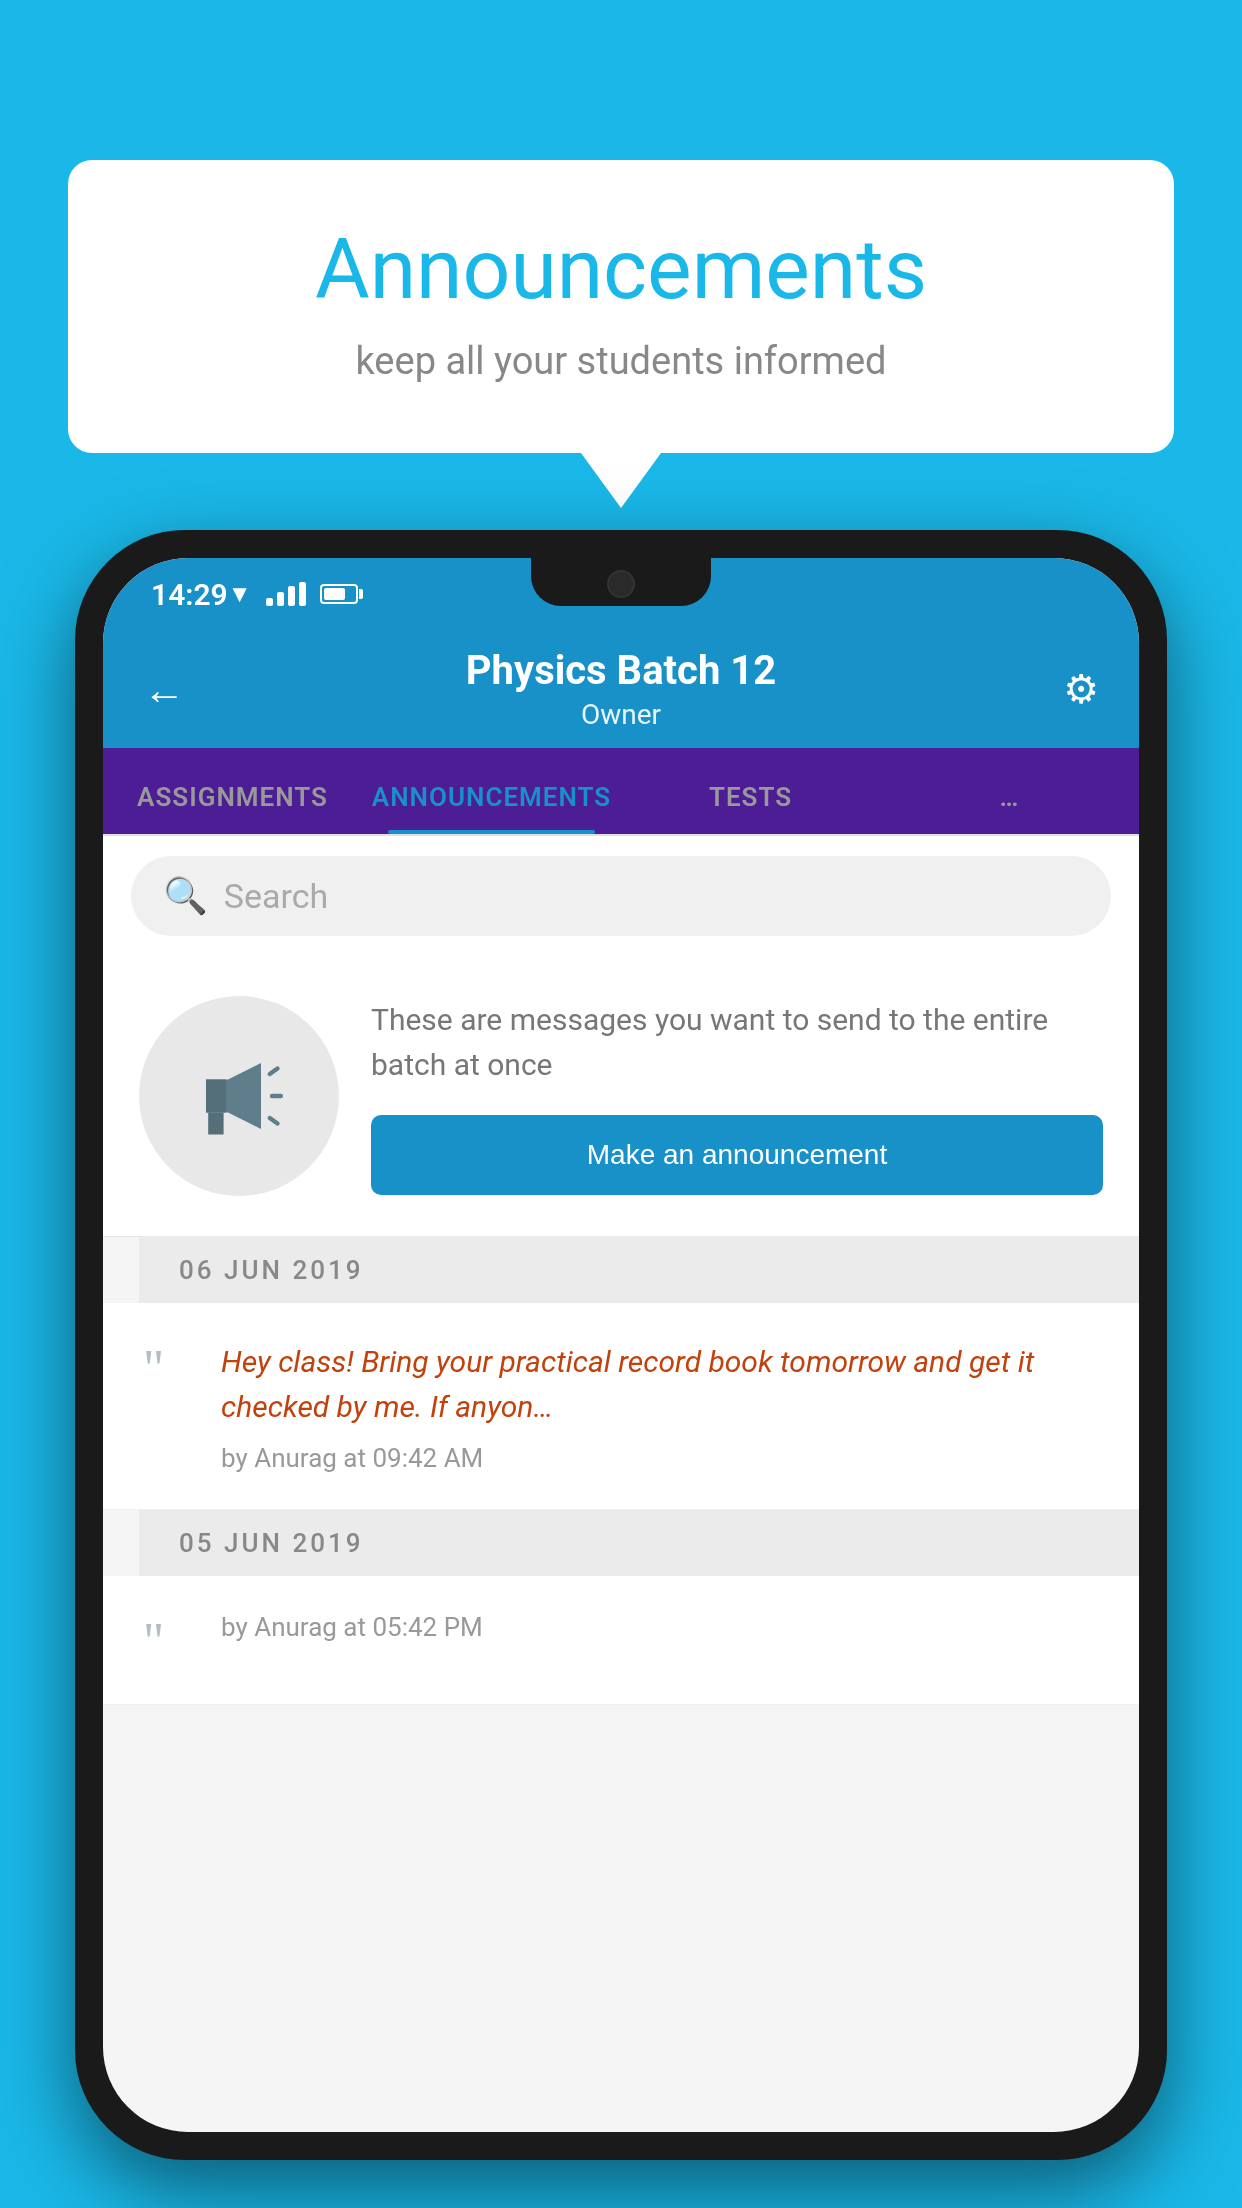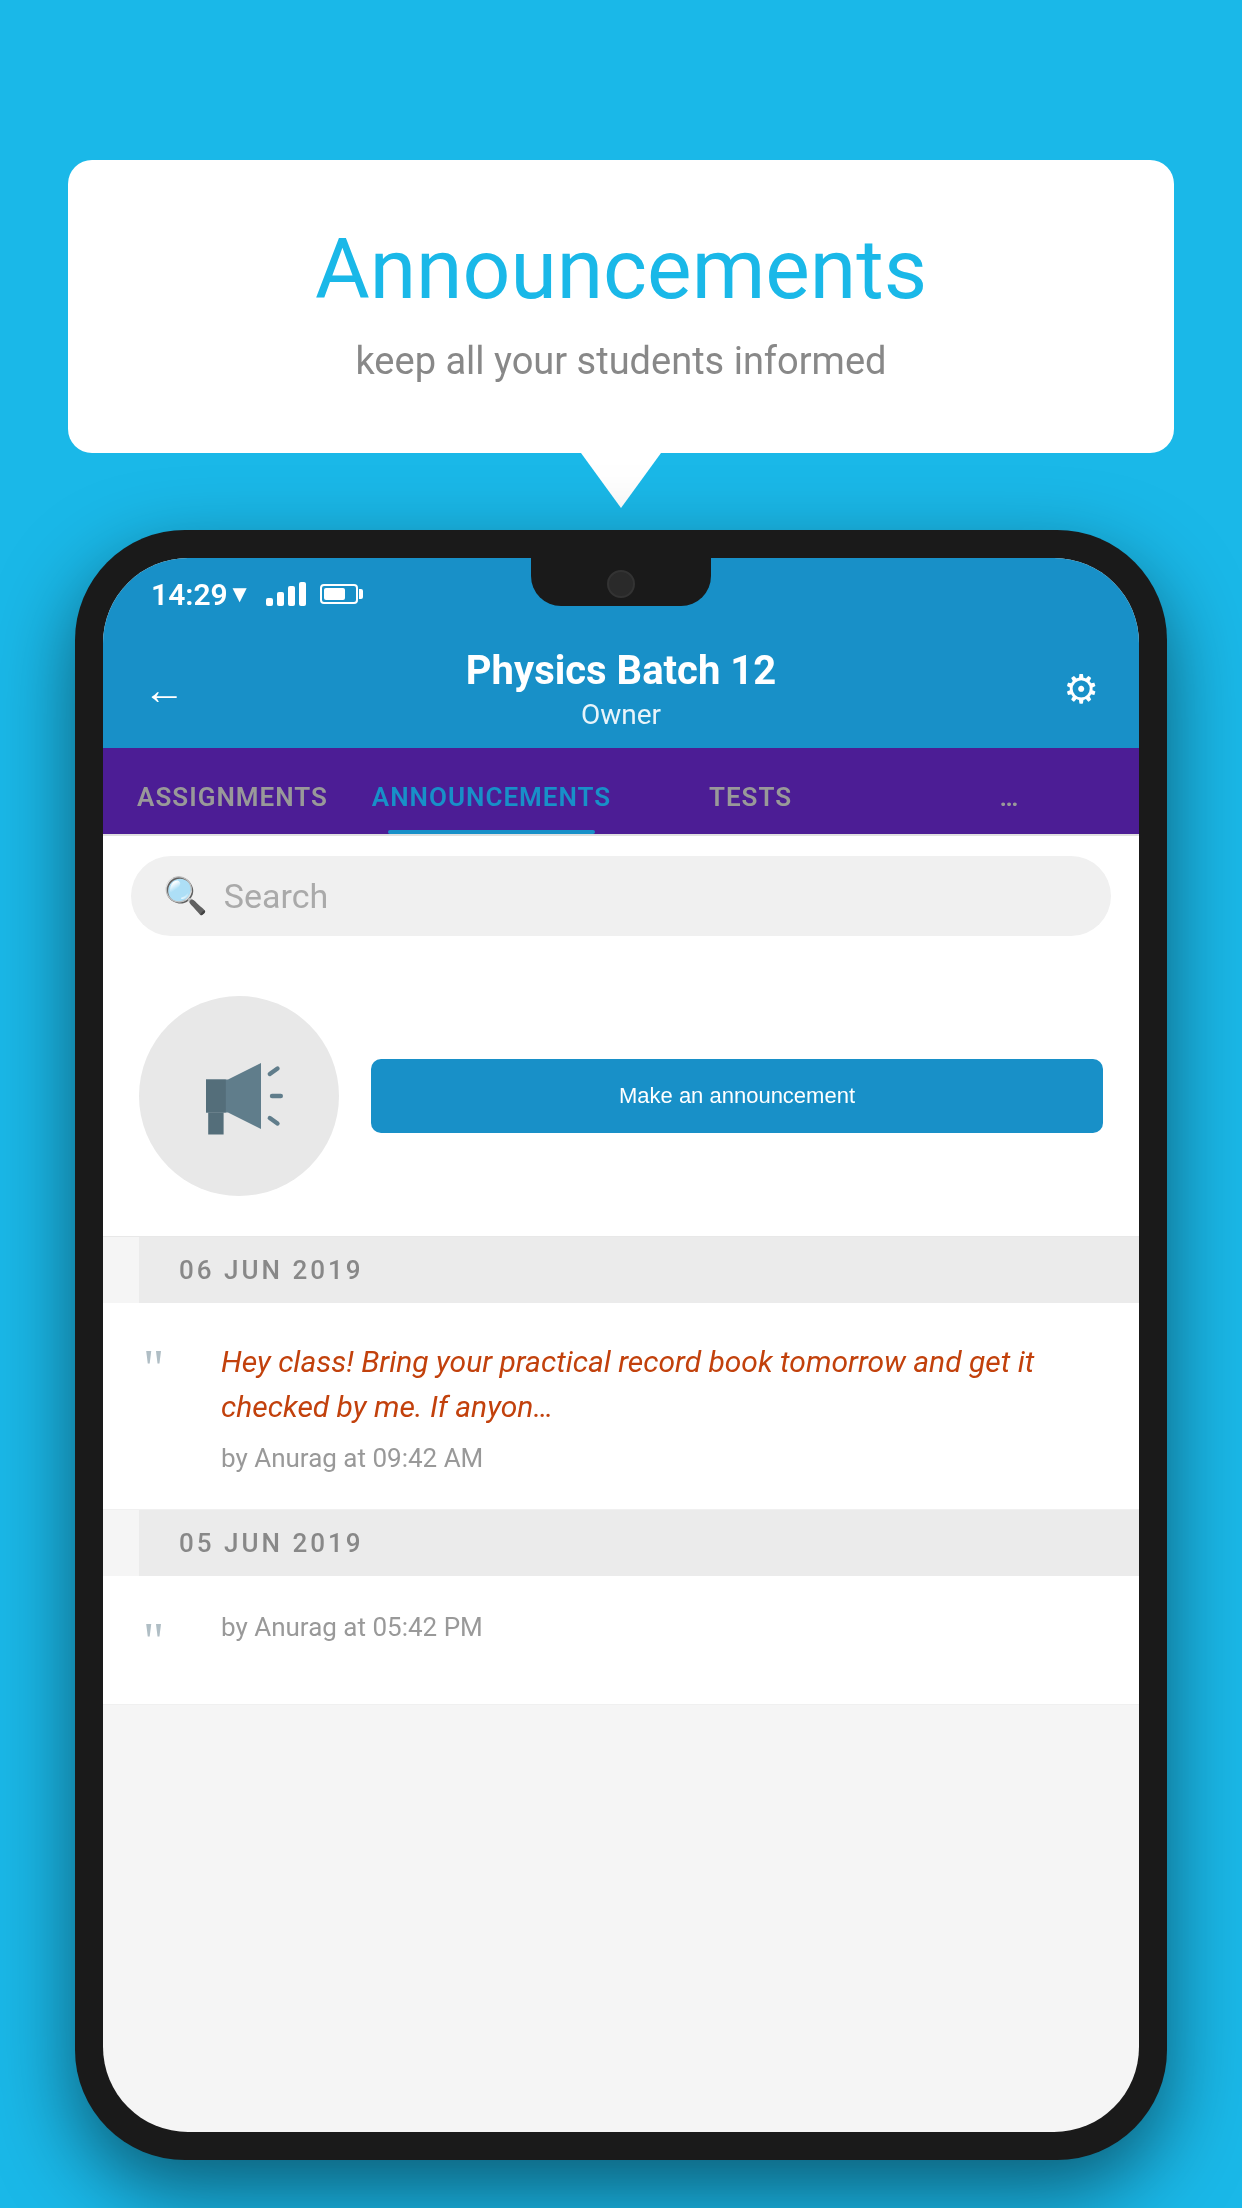--- a/index.html
+++ b/index.html
@@ -313,21 +313,21 @@
       line-height: 1.5;
       margin-bottom: 28px;
     }
 
     .make-announcement-btn {
       background: #1890c8;
       color: white;
       border: none;
       border-radius: 10px;
       padding: 24px 36px;
-      font-size: 22px;
+      font-size: 28px;
       font-weight: 500;
       cursor: pointer;
       width: 100%;
     }
 
     
     .date-divider {
       background: #ebebeb;
       padding: 18px 40px;
       font-size: 26px;
@@ -436,20 +436,21 @@
           <svg class="megaphone-icon-svg" viewBox="0 0 100 100" xmlns="http://www.w3.org/2000/svg">
             <polygon points="20,35 20,65 40,65 70,80 70,20 40,35" fill="#607d8b"></polygon>
             <rect x="20" y="35" width="18" height="30" fill="#546e7a"></rect>
             <rect x="22" y="65" width="14" height="20" fill="#546e7a"></rect>
             <line x1="78" y1="30" x2="85" y2="25" stroke="#607d8b" stroke-width="4" stroke-linecap="round"></line>
             <line x1="80" y1="50" x2="88" y2="50" stroke="#607d8b" stroke-width="4" stroke-linecap="round"></line>
             <line x1="78" y1="70" x2="85" y2="75" stroke="#607d8b" stroke-width="4" stroke-linecap="round"></line>
           </svg>
         </div>
         <div class="promo-right">
+          <div class="promo-text">These are messages you want to send to the entire batch at once</div>
           <button class="make-announcement-btn">Make an announcement</button>
         </div>
       </div>
 
       <div class="date-divider">06  JUN  2019</div>
 
       <div class="announcement-item">
         <div class="quote-icon">"</div>
         <div class="announcement-content">
           <div class="announcement-message">Hey class! Bring your practical record book tomorrow and get it checked by me. If anyon…</div>

